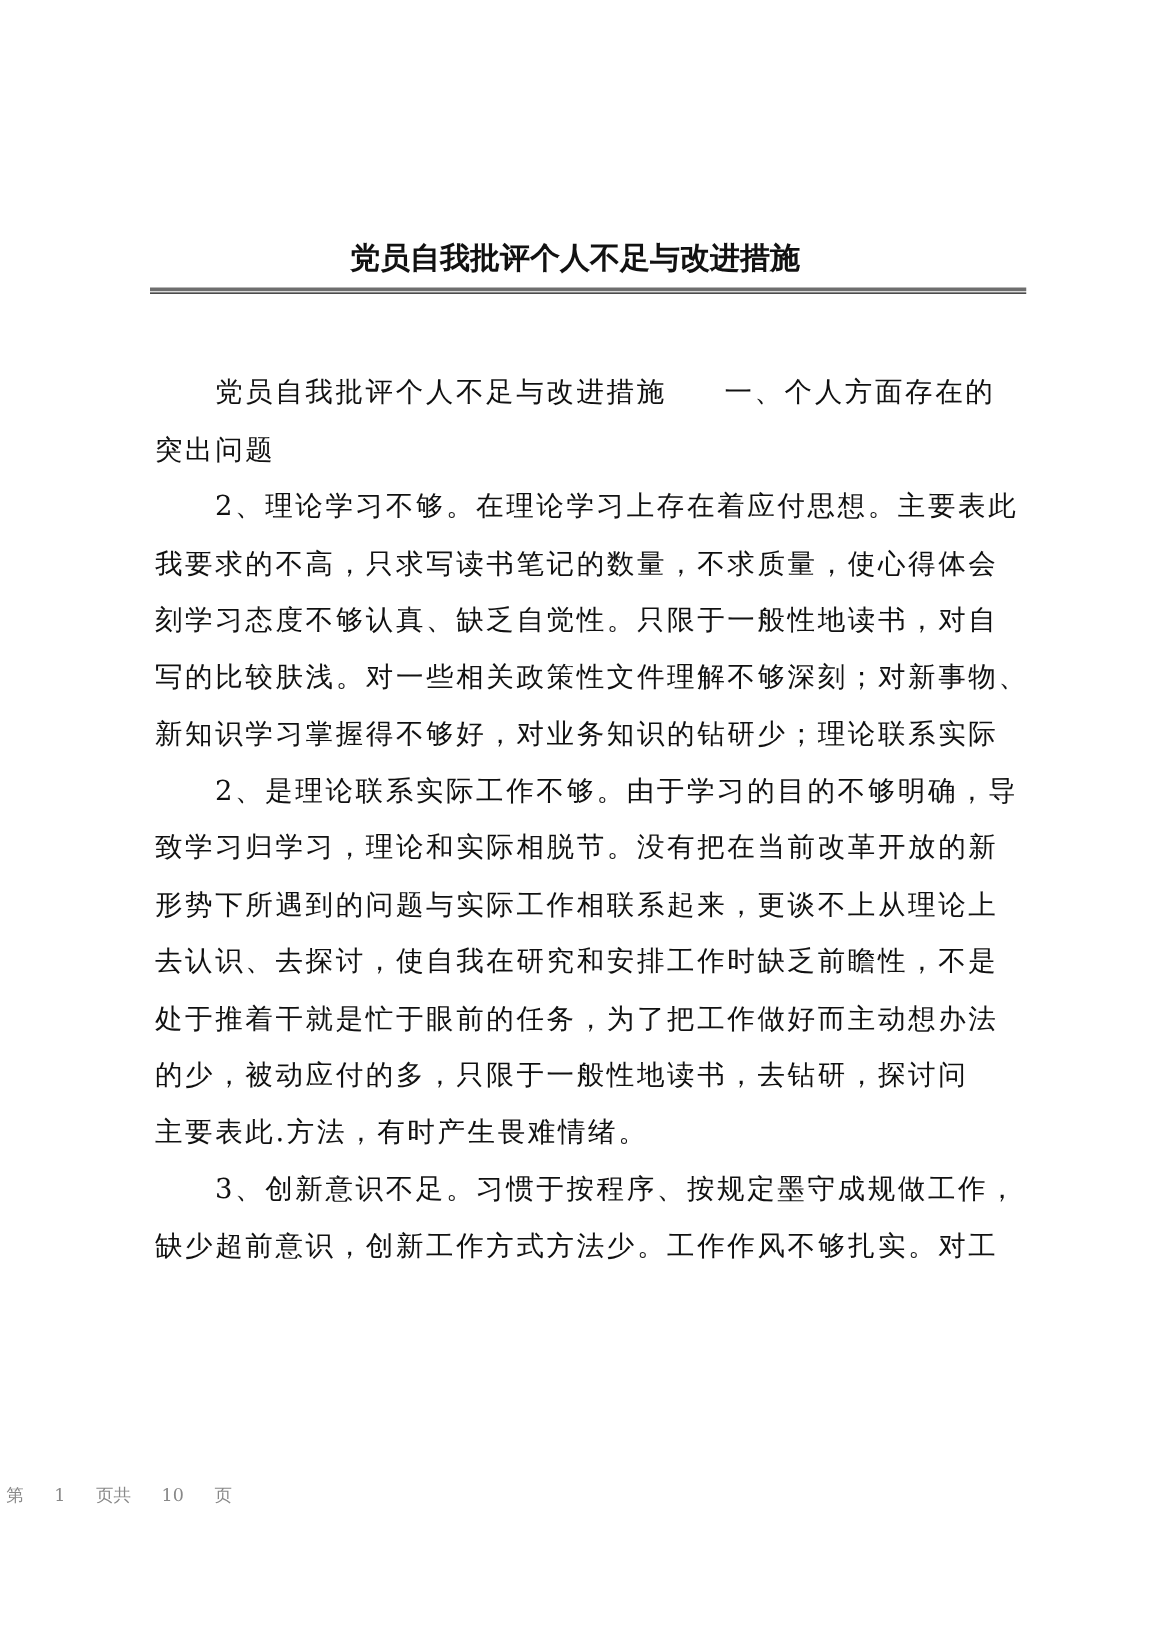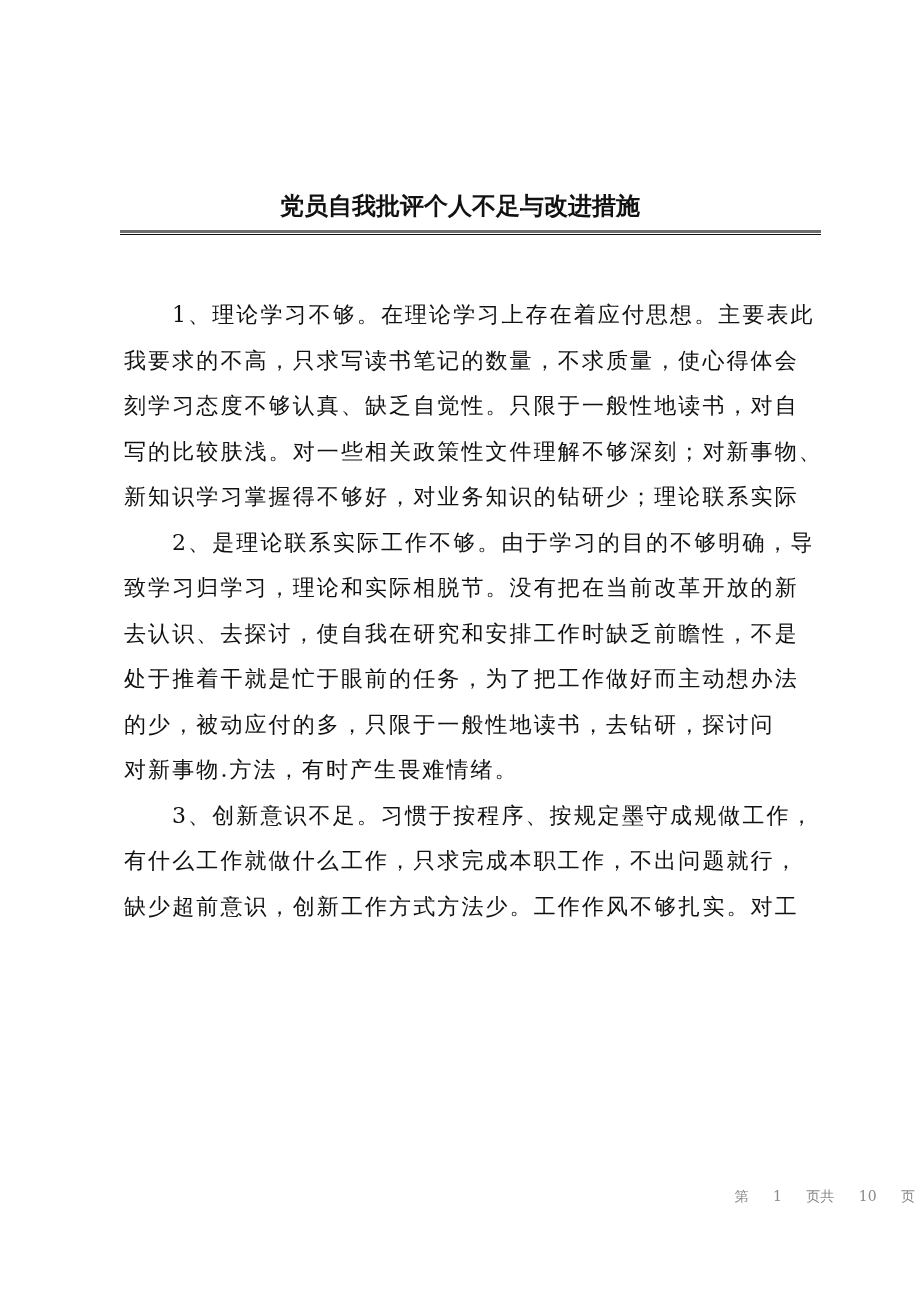--- a/index.html
+++ b/index.html
@@ -71,21 +71,21 @@
     }
     .gap {
       display: inline-block;
       width: 46px;
     }
     .page-footer {
       position: absolute;
       left: 0;
       width: 920px;
       top: 1188px;
-      text-align: right;
+      text-align: left;
       font-size: 14px;
       color: #888888;
       word-spacing: 10px;
     }
     .page-footer span {
       margin: 0 5px;
     }
   </style>
 </head>
 <body>
@@ -94,41 +94,45 @@
 
   <div class="doc-title">党员自我批评个人不足与改进措施</div>
 
   <div class="title-rule">
     <div class="thick"></div>
     <div class="thin"></div>
   </div>
 
   <div class="body-text">
 
+    <p class="para">
+      <span class="line"><span>党员自我批评个人不足与改进措施</span><span class="gap"></span><span>一、个人方面存在的</span></span>
+      <span class="line" style="margin-left:-48px">突出问题</span>
+    </p>
 
     <p class="para">
-      <span class="line">1、理论学习不够。在理论学习上存在着应付思想。主要表此</span>
+      <span class="line">2、理论学习不够。在理论学习上存在着应付思想。主要表此</span>
       <span class="line" style="margin-left:-48px">我要求的不高，只求写读书笔记的数量，不求质量，使心得体会</span>
       <span class="line" style="margin-left:-48px">刻学习态度不够认真、缺乏自觉性。只限于一般性地读书，对自</span>
       <span class="line" style="margin-left:-48px">写的比较肤浅。对一些相关政策性文件理解不够深刻；对新事物、</span>
       <span class="line" style="margin-left:-48px">新知识学习掌握得不够好，对业务知识的钻研少；理论联系实际</span>
     </p>
 
     <p class="para">
       <span class="line">2、是理论联系实际工作不够。由于学习的目的不够明确，导</span>
       <span class="line" style="margin-left:-48px">致学习归学习，理论和实际相脱节。没有把在当前改革开放的新</span>
+      <span class="line" style="margin-left:-48px">形势下所遇到的问题与实际工作相联系起来，更谈不上从理论上</span>
       <span class="line" style="margin-left:-48px">去认识、去探讨，使自我在研究和安排工作时缺乏前瞻性，不是</span>
       <span class="line" style="margin-left:-48px">处于推着干就是忙于眼前的任务，为了把工作做好而主动想办法</span>
       <span class="line" style="margin-left:-48px">的少，被动应付的多，只限于一般性地读书，去钻研，探讨问</span>
-      <span class="line" style="margin-left:-48px">对新事物.方法，有时产生畏难情绪。</span>
+      <span class="line" style="margin-left:-48px">主要表此.方法，有时产生畏难情绪。</span>
     </p>
 
     <p class="para">
       <span class="line">3、创新意识不足。习惯于按程序、按规定墨守成规做工作，</span>
-      <span class="line" style="margin-left:-48px">有什么工作就做什么工作，只求完成本职工作，不出问题就行，</span>
       <span class="line" style="margin-left:-48px">缺少超前意识，创新工作方式方法少。工作作风不够扎实。对工</span>
     </p>
 
   </div>
 
   <div class="page-footer">
     <span>第</span>
     <span>1</span>
     <span>页共</span>
     <span>10</span>

